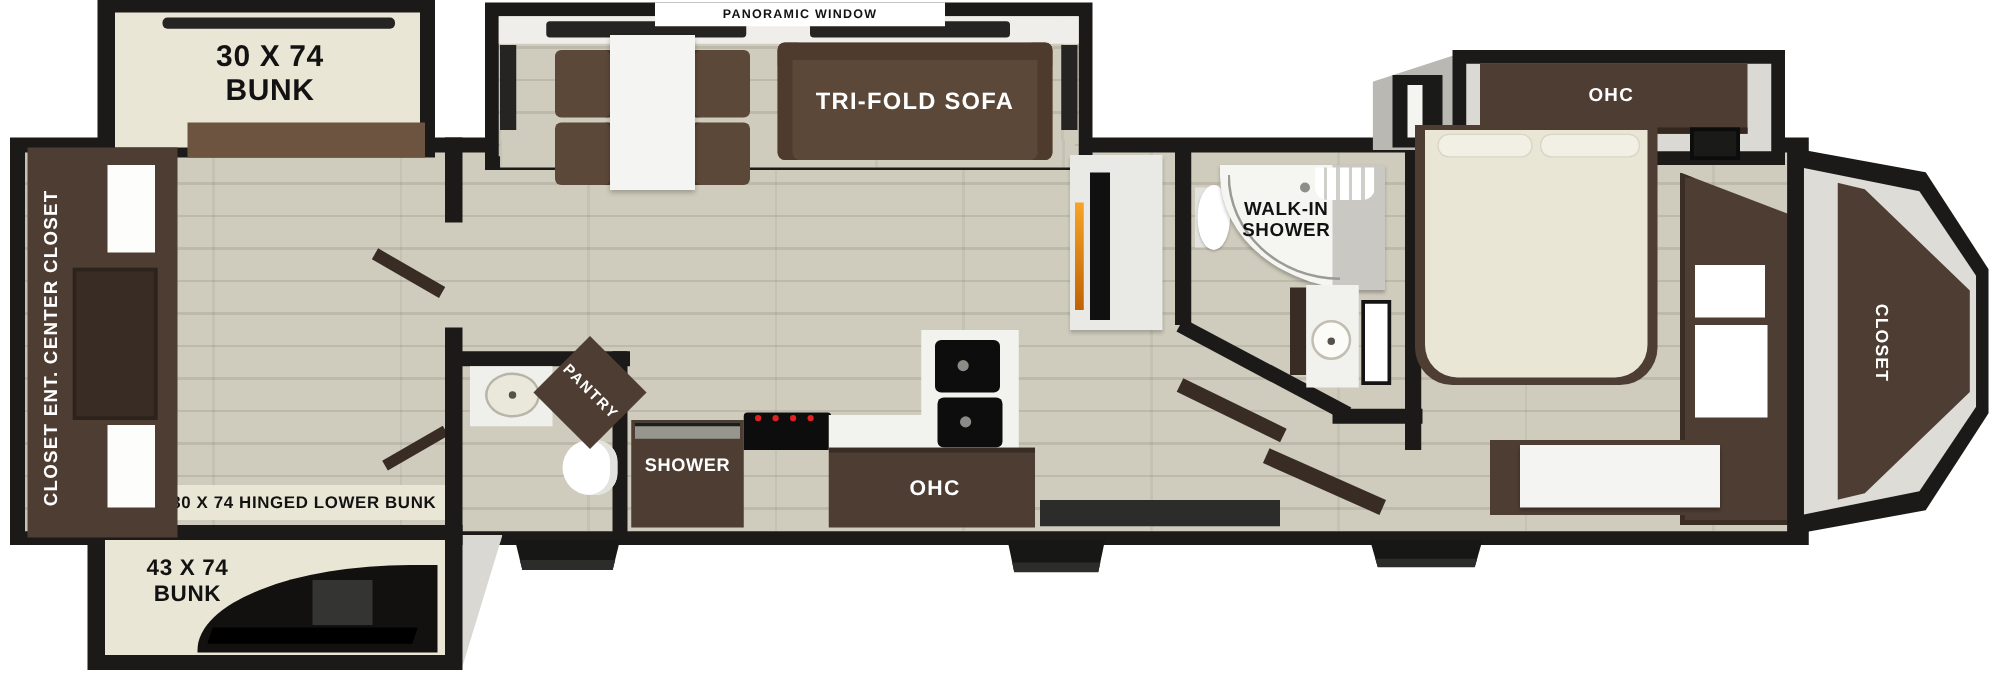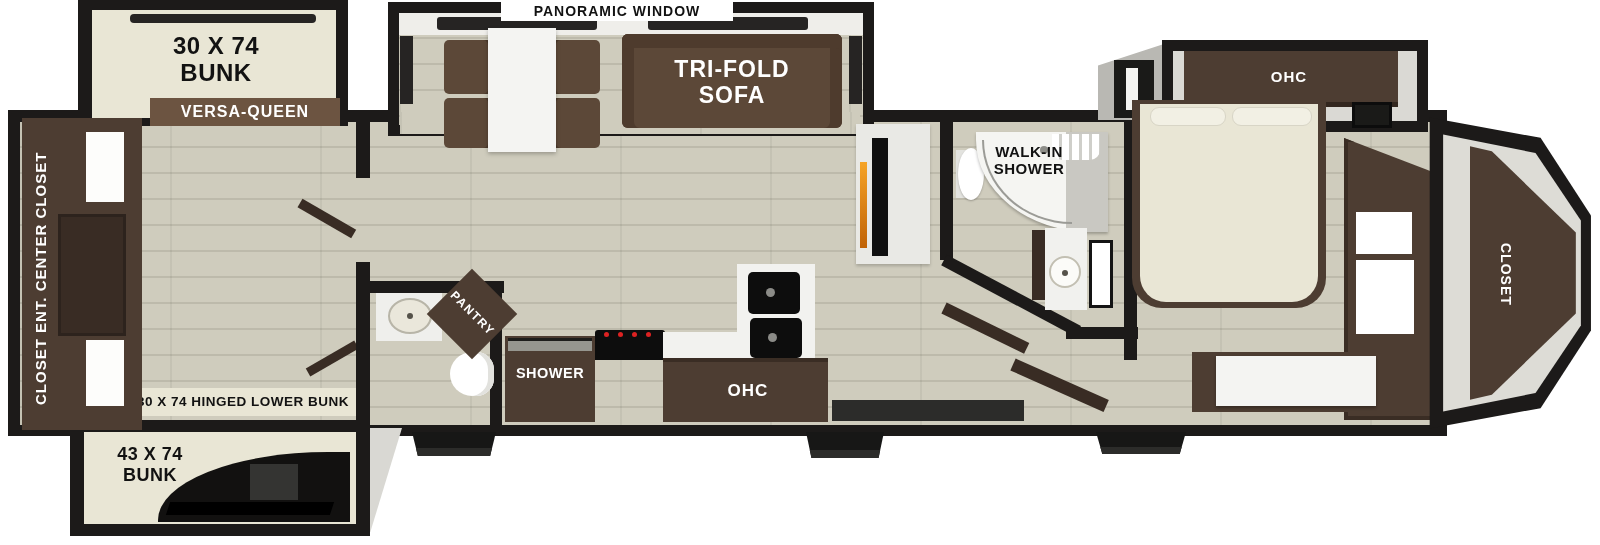--- a/index.html
+++ b/index.html
@@ -33,21 +33,20 @@
   <div class="abs floor" style="left:20px;top:122px;width:1416px;height:303px;"></div>
 
   <div class="abs" style="left:366px;top:428px;width:36px;height:104px;background:#d9d8d3;clip-path:polygon(0 0,100% 0,12% 100%,0 100%);"></div>
 
   <div class="abs wallbox" style="left:78px;top:0px;width:270px;height:126px;"></div>
   <div class="abs cream" style="left:92px;top:10px;width:244px;height:108px;"></div>
   <div class="abs" style="left:130px;top:14px;width:186px;height:9px;background:var(--window);border-radius:4px;"></div>
   <div class="lbl" style="left:148px;top:30px;width:136px;height:58px;font-size:24px;">30 X 74
 BUNK</div>
   <div class="abs" style="left:150px;top:98px;width:190px;height:28px;background:var(--bar);"></div>
-  <div class="lbl w" style="left:150px;top:98px;width:190px;height:28px;font-size:16px;letter-spacing:1px;">VERSA-QUEEN</div>
 
   <div class="abs wallbox" style="left:70px;top:420px;width:300px;height:116px;"></div>
   <div class="abs cream" style="left:84px;top:432px;width:272px;height:92px;"></div>
   <div class="abs" style="left:158px;top:452px;width:192px;height:70px;background:#121110;border-top-left-radius:170px 68px;"></div>
   <div class="abs" style="left:250px;top:464px;width:48px;height:36px;background:#343432;"></div>
   <div class="abs" style="left:168px;top:502px;width:164px;height:13px;background:#000;transform:skewX(-18deg);"></div>
   <div class="lbl" style="left:92px;top:438px;width:116px;height:54px;font-size:18px;">43 X 74
 BUNK</div>
 
   <div class="abs cream" style="left:118px;top:388px;width:250px;height:28px;"></div>
@@ -66,30 +65,30 @@
 
   <div class="abs wallbox" style="left:388px;top:2px;width:486px;height:134px;"></div>
   <div class="abs floor" style="left:399px;top:13px;width:464px;height:112px;"></div>
   <div class="abs" style="left:399px;top:13px;width:464px;height:22px;background:#efeeea;"></div>
   <div class="abs" style="left:437px;top:17px;width:160px;height:13px;background:var(--window);border-radius:3px;"></div>
   <div class="abs" style="left:648px;top:17px;width:160px;height:13px;background:var(--window);border-radius:3px;"></div>
   <div class="abs" style="left:400px;top:36px;width:13px;height:68px;background:var(--window);"></div>
   <div class="abs" style="left:849px;top:36px;width:13px;height:68px;background:var(--window);"></div>
 
   <div class="abs floor" style="left:400px;top:112px;width:460px;height:22px;"></div>
-  <div class="lbl" style="left:501px;top:2px;width:232px;height:19px;font-size:14px;letter-spacing:1px;background:#fff;">PANORAMIC WINDOW</div>
+  <div class="lbl" style="left:524px;top:2px;width:232px;height:19px;font-size:10px;letter-spacing:1px;background:#fff;">PANORAMIC WINDOW</div>
 
   <div class="abs" style="left:444px;top:40px;width:48px;height:54px;background:var(--sofa);border-radius:5px;box-shadow:inset -4px 0 0 #4c3a2c;"></div>
   <div class="abs" style="left:552px;top:40px;width:48px;height:54px;background:var(--sofa);border-radius:5px;box-shadow:inset 4px 0 0 #4c3a2c;"></div>
   <div class="abs" style="left:444px;top:98px;width:48px;height:50px;background:var(--sofa);border-radius:5px;box-shadow:inset -4px 0 0 #4c3a2c;"></div>
   <div class="abs" style="left:552px;top:98px;width:48px;height:50px;background:var(--sofa);border-radius:5px;box-shadow:inset 4px 0 0 #4c3a2c;"></div>
   <div class="abs" style="left:488px;top:28px;width:68px;height:124px;background:#f4f4f2;box-shadow:0 2px 4px rgba(0,0,0,.25);"></div>
 
   <div class="abs" style="left:622px;top:34px;width:220px;height:94px;background:var(--sofa);border-radius:6px;box-shadow:inset 0 14px 0 #4e3b2d, inset 12px 0 0 #4e3b2d, inset -12px 0 0 #4e3b2d;"></div>
-  <div class="lbl w" style="left:640px;top:62px;width:184px;height:40px;font-size:23px;letter-spacing:1px;">TRI-FOLD SOFA</div>
+  <div class="lbl w" style="left:640px;top:62px;width:184px;height:40px;font-size:19px;letter-spacing:1px;">TRI-FOLD SOFA</div>
 
   <div class="abs" style="left:856px;top:124px;width:74px;height:140px;background:#e9e9e5;box-shadow:0 2px 3px rgba(0,0,0,.2);"></div>
   <div class="abs" style="left:860px;top:162px;width:7px;height:86px;background:linear-gradient(180deg,#f6a426,#c06205);"></div>
   <div class="abs" style="left:872px;top:138px;width:16px;height:118px;background:#101010;"></div>
 
   <div class="abs brown" style="left:505px;top:336px;width:90px;height:86px;"></div>
   <div class="abs" style="left:508px;top:338px;width:84px;height:13px;background:#96968f;border-top:3px solid #1d1d1b;"></div>
   <div class="lbl w" style="left:505px;top:360px;width:90px;height:26px;font-size:14.5px;">SHOWER</div>
   <div class="abs" style="left:595px;top:330px;width:70px;height:30px;background:#0d0d0d;border-radius:3px 3px 0 0;"></div>
   <div class="abs" style="left:604px;top:332px;width:5px;height:5px;background:#d22;border-radius:50%;box-shadow:14px 0 0 #d22,28px 0 0 #d22,42px 0 0 #d22;"></div>
@@ -119,21 +118,21 @@
   <div class="abs wallbox" style="left:1124px;top:110px;width:13px;height:250px;"></div>
 
   <div class="abs" style="left:956px;top:150px;width:10px;height:48px;background:#e3e3df;"></div>
   <div class="abs" style="left:958px;top:148px;width:26px;height:52px;background:#ffffff;border-radius:50%;box-shadow:0 1px 2px rgba(0,0,0,.25);"></div>
 
   <div class="abs" style="left:976px;top:132px;width:132px;height:100px;background:#f5f5f2;border-bottom-left-radius:115px 92px;box-shadow:0 2px 3px rgba(0,0,0,.25);"></div>
   <div class="abs" style="left:1066px;top:132px;width:42px;height:100px;background:var(--graywall);"></div>
   <div class="abs" style="left:982px;top:140px;width:90px;height:84px;border-left:2px solid #9b9b96;border-bottom:2px solid #9b9b96;border-bottom-left-radius:100% 100%;"></div>
   <div class="abs" style="left:1052px;top:134px;width:48px;height:26px;background:repeating-linear-gradient(90deg,#ffffff 0 7px,#cfcfca 7px 10px);border-radius:0 0 10px 10px;"></div>
   <div class="abs" style="left:1040px;top:146px;width:8px;height:8px;background:#8e8e89;border-radius:50%;"></div>
-  <div class="lbl" style="left:976px;top:140px;width:106px;height:40px;font-size:15px;">WALK-IN
+  <div class="lbl" style="left:976px;top:156px;width:106px;height:40px;font-size:15px;">WALK-IN
 SHOWER</div>
 
   <div class="abs" style="left:1032px;top:230px;width:13px;height:70px;background:var(--cabdark);"></div>
   <div class="abs" style="left:1045px;top:228px;width:42px;height:82px;background:#f1f1ee;"></div>
   <div class="abs" style="left:1049px;top:256px;width:32px;height:32px;background:#fbfbf8;border:2px solid #c2bfb2;border-radius:50%;"></div>
   <div class="abs" style="left:1062px;top:270px;width:6px;height:6px;background:#55524a;border-radius:50%;"></div>
   <div class="abs" style="left:1089px;top:240px;width:24px;height:68px;background:#ffffff;border:3px solid #141414;"></div>
 
   <div class="abs" style="left:944px;top:302px;width:92px;height:12px;background:var(--cabdark);transform:rotate(26deg);transform-origin:left center;"></div>
   <div class="abs" style="left:1013px;top:358px;width:102px;height:13px;background:var(--cabdark);transform:rotate(24deg);transform-origin:left center;"></div>

